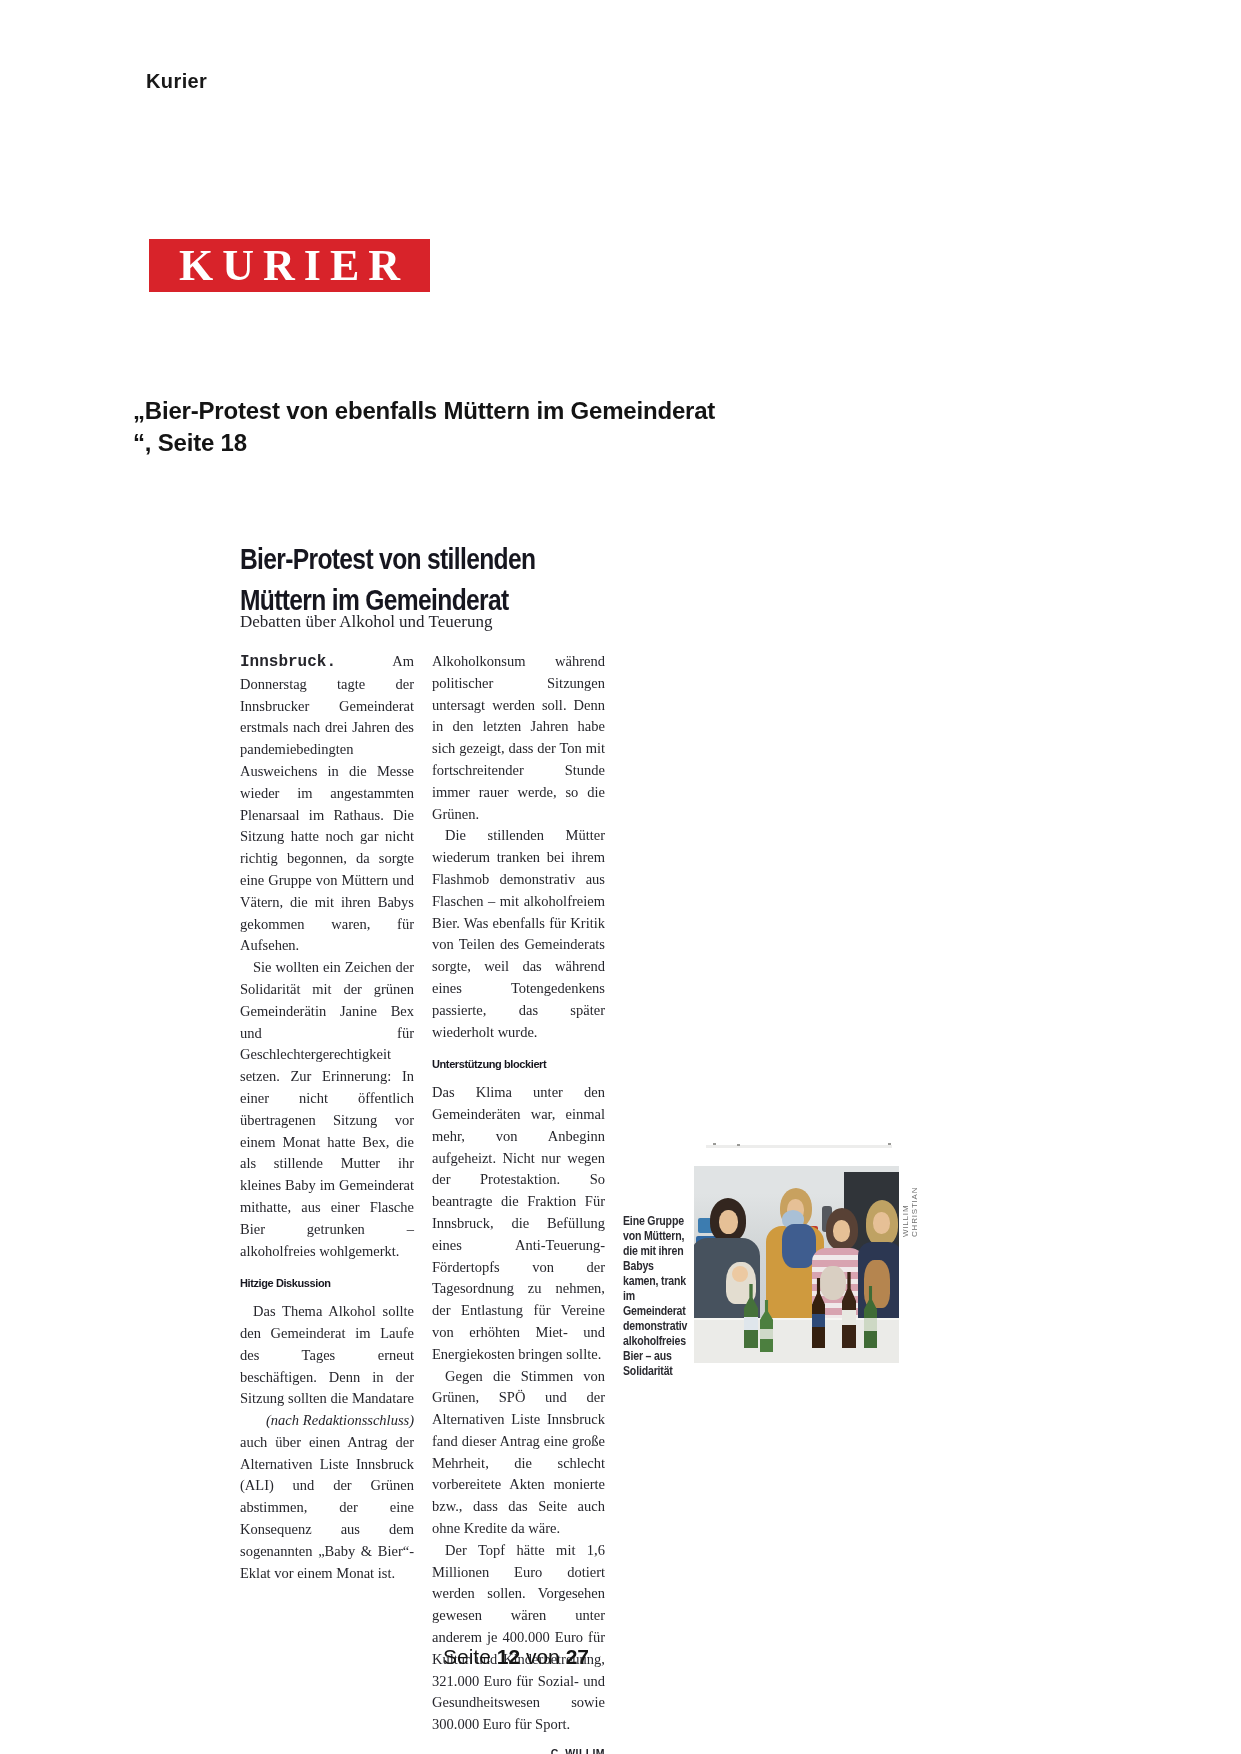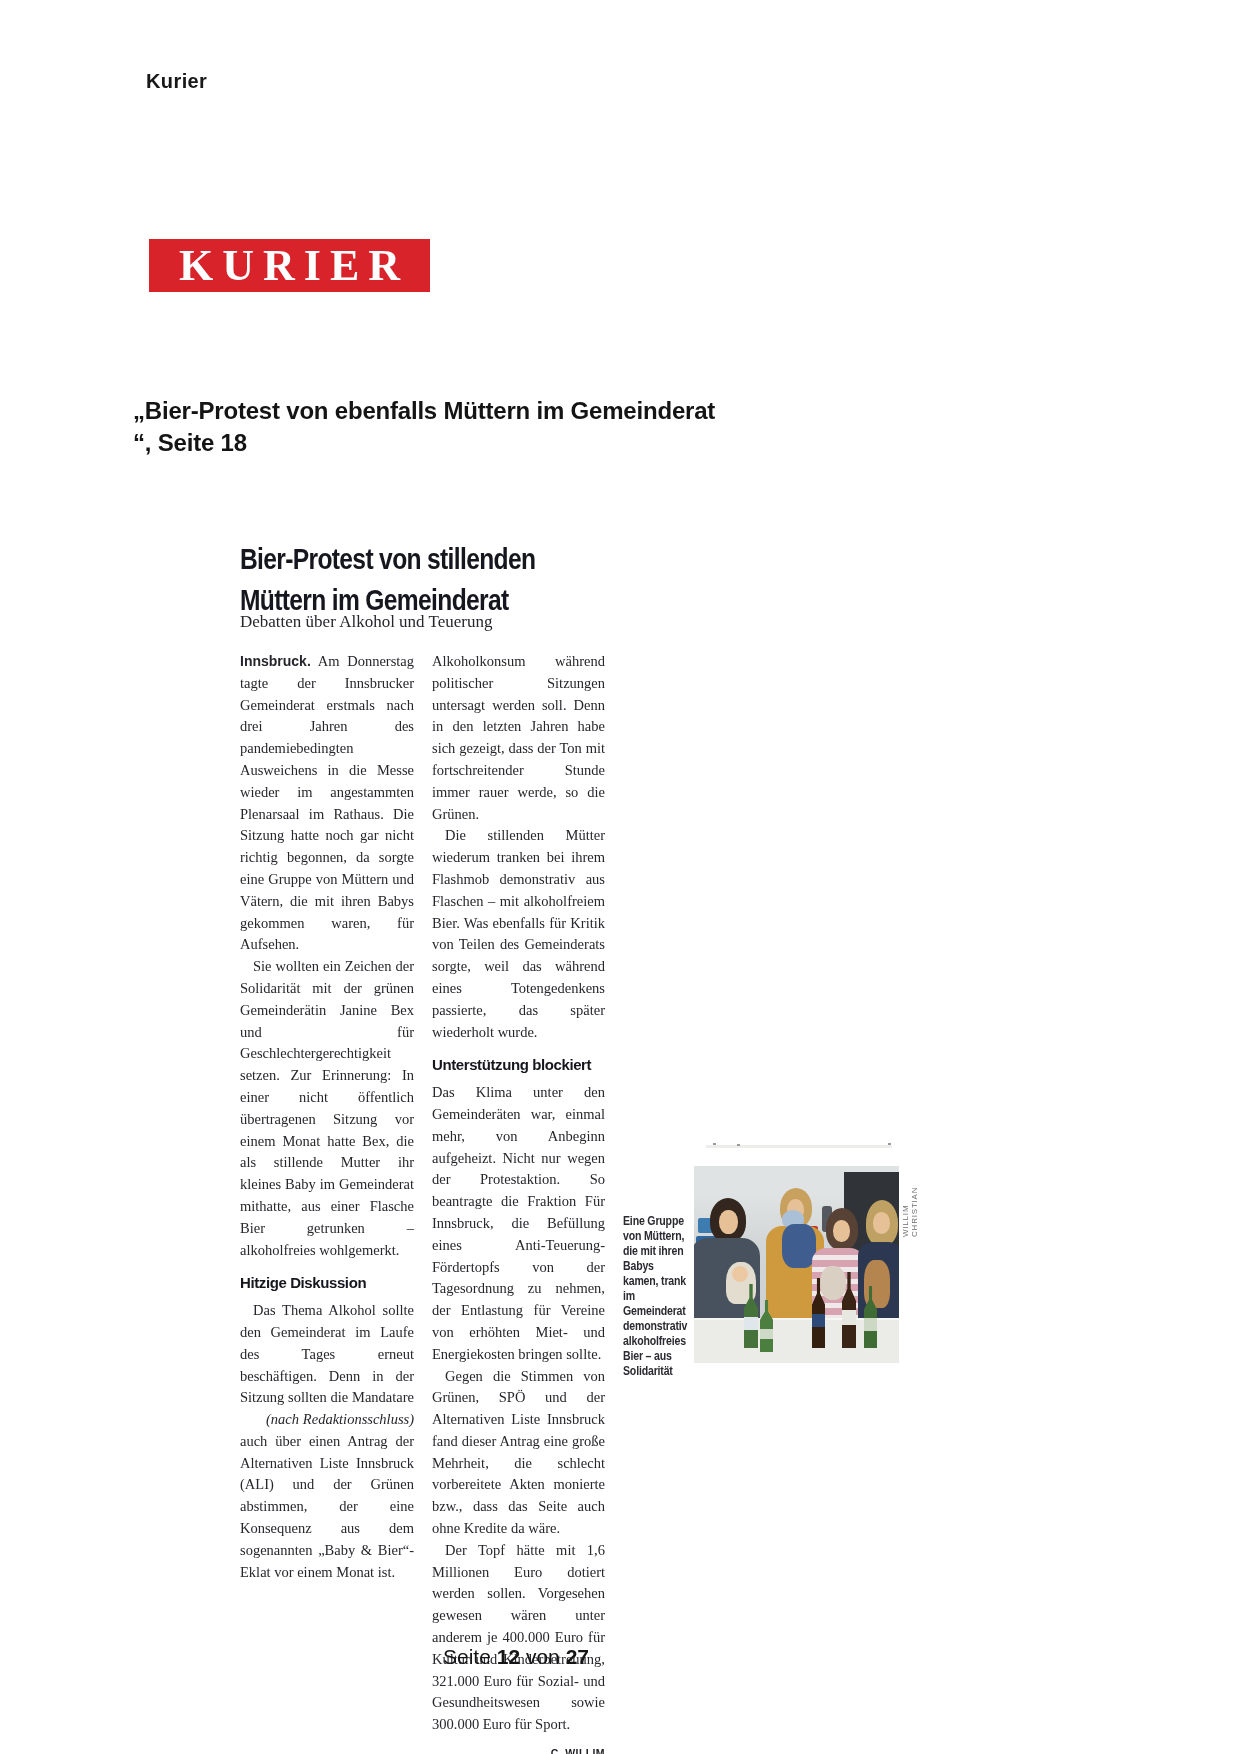--- a/index.html
+++ b/index.html
@@ -24,23 +24,23 @@
   .clip-title{left:240px;top:538px;font-weight:bold;font-size:30px;line-height:41px;
               letter-spacing:-.8px;color:#16161f;transform:scaleX(.82);transform-origin:0 0;white-space:nowrap;}
   .clip-subtitle{left:240px;top:612px;font-family:"Liberation Serif",serif;font-size:17px;color:#26262c;white-space:nowrap;}
 
   .col{position:absolute;top:651px;font-family:"Liberation Serif",serif;font-size:14.5px;
        line-height:21.8px;color:#26262c;text-align:justify;}
   .col1{left:240px;width:174px;}
   .col2{left:432px;width:173px;}
   .body-p{margin:0;}
   .indent{text-indent:13px;}
-  .lead{font-family:Liberation Sans, sans-serif;font-weight:bold;font-size:14px;}
+  .lead{font-family:Liberation Mono, monospace;font-weight:bold;font-size:16px;}
   .subhead{margin:11px 0 6px 0;font-family:"Liberation Sans",sans-serif;font-weight:bold;
-           font-size:15px;letter-spacing:-.4px;color:#16161f;white-space:nowrap;}
+           font-size:11px;letter-spacing:-.4px;color:#16161f;white-space:nowrap;}
   .it{font-style:italic;margin-left:26px;}
   .author{float:right;font-family:"Liberation Sans",sans-serif;font-weight:bold;font-size:10.5px;
           letter-spacing:.4px;color:#1d1d24;margin-top:7px;}
 
   
   .caption{left:623px;top:1214px;width:78px;font-weight:bold;font-size:12px;line-height:15px;
            color:#2a2a30;transform:scaleX(.88);transform-origin:0 0;letter-spacing:-.2px;}
 
   
   .artifact-bar{left:706px;top:1145px;width:186px;height:3px;background:#ededec;}

